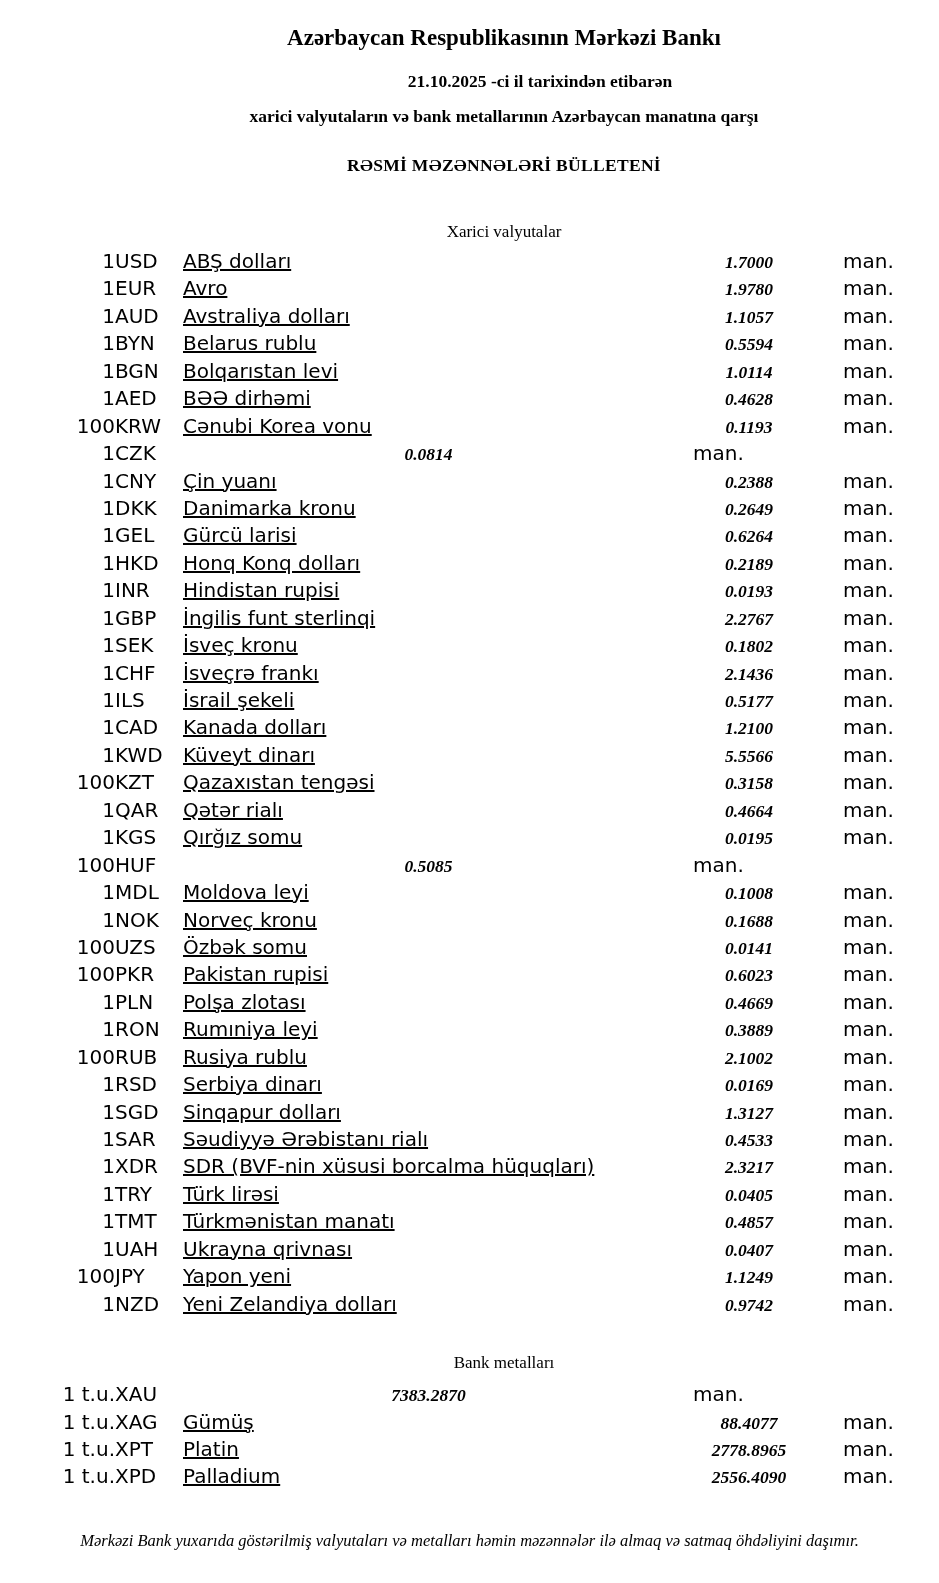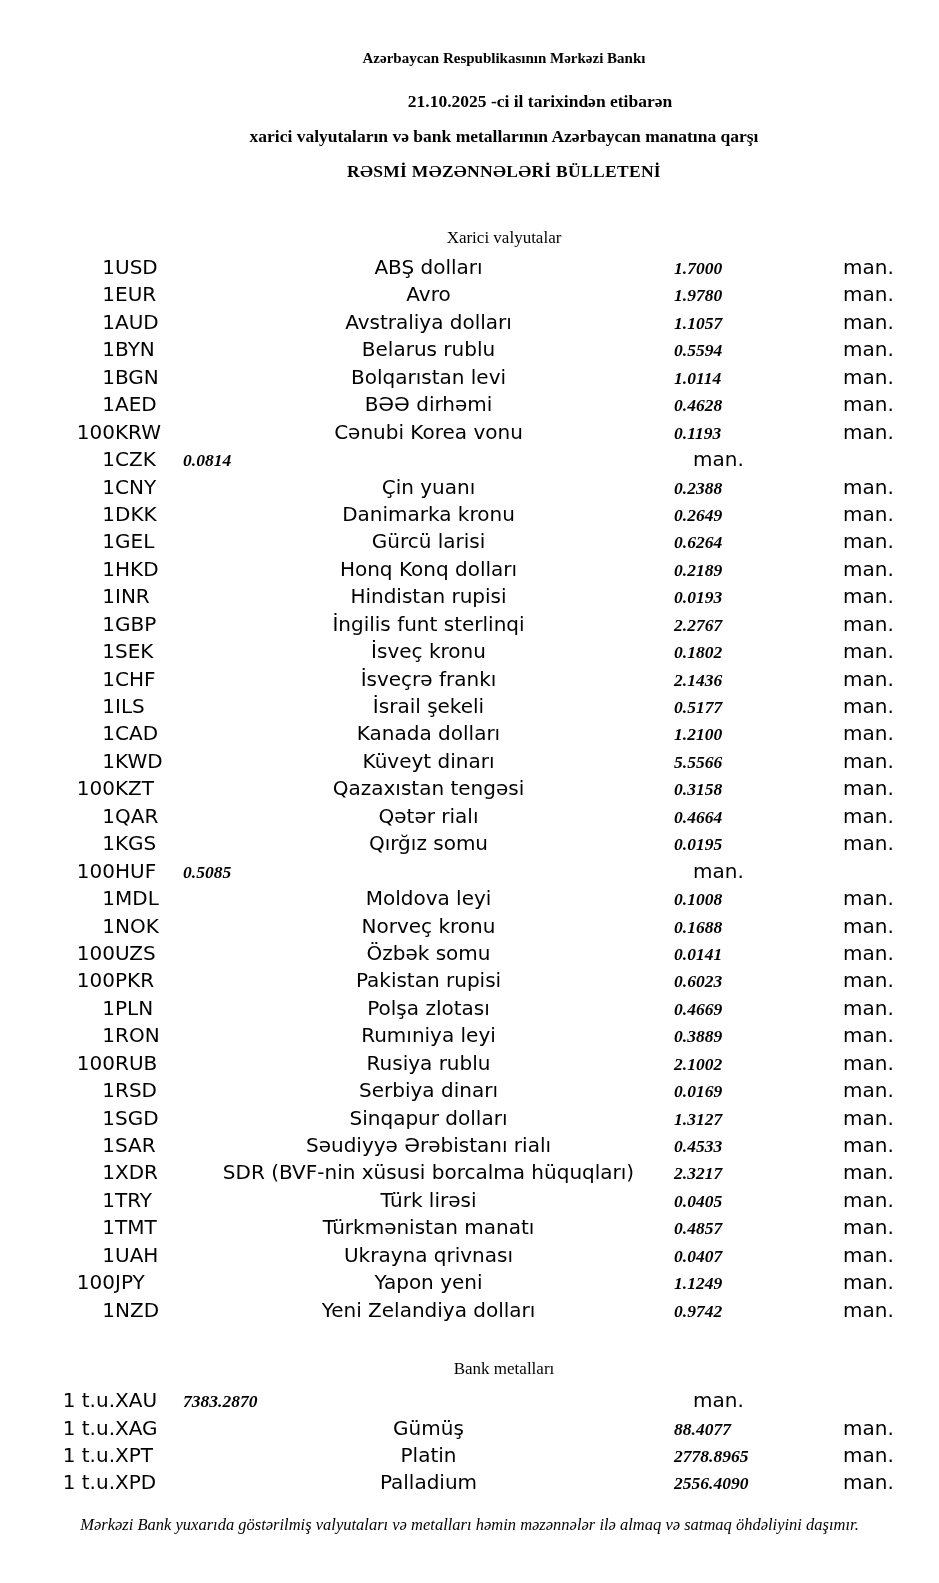--- a/index.html
+++ b/index.html
@@ -17,24 +17,24 @@
     font-family: "DejaVu Sans", "Liberation Sans", sans-serif;
   }
   
   .hdr-line {
     margin: 0 0 0 72px;
     width: 864px;
     text-align: center;
     font-family: "Liberation Serif", "DejaVu Serif", serif;
     font-weight: bold;
   }
-  .bank-name   { padding-top: 43px; font-size: 15px; line-height: 30px; }
+  .bank-name   { padding-top: 23px; font-size: 23px; line-height: 30px; }
   .date-line   { margin-top: 18px; font-size: 17.5px; transform: translateX(36px); }
   .subject-line{ margin-top: 14px; font-size: 17.5px; }
-  .bulletin-title { margin-top: 14px; font-size: 17.5px; letter-spacing: 0.3px; }
+  .bulletin-title { margin-top: 28px; font-size: 17.5px; letter-spacing: 0.3px; }
 
   
   .section-title {
     margin: 0 0 0 72px;
     width: 864px;
     text-align: center;
     font-family: "Liberation Serif", "DejaVu Serif", serif;
     font-weight: normal;
     font-size: 17px;
   }
@@ -52,42 +52,43 @@
   }
   .qty {
     text-align: right;
     font-size: 20px;
     white-space: nowrap;
   }
   .code {
     font-size: 20px;
   }
   .name {
-    text-align: center;
+    text-align: left;
     font-size: 20px;
     white-space: nowrap;
+    text-decoration: underline;
   }
   .rate {
-    text-align: left;
+    text-align: center;
     font-family: "Liberation Serif", "DejaVu Serif", serif;
     font-style: italic;
     font-weight: bold;
     font-size: 17.5px;
     white-space: nowrap;
   }
   .unit {
     padding-left: 19px;
     font-size: 20px;
   }
 
   
   .footer-note {
     position: absolute;
     left: 0;
-    bottom: 32px;
+    bottom: 16px;
     width: 939px;
     text-align: center;
     font-family: "Liberation Serif", "DejaVu Serif", serif;
     font-style: italic;
     font-size: 16.5px;
   }
 </style>
 </head>
 <body>
 

